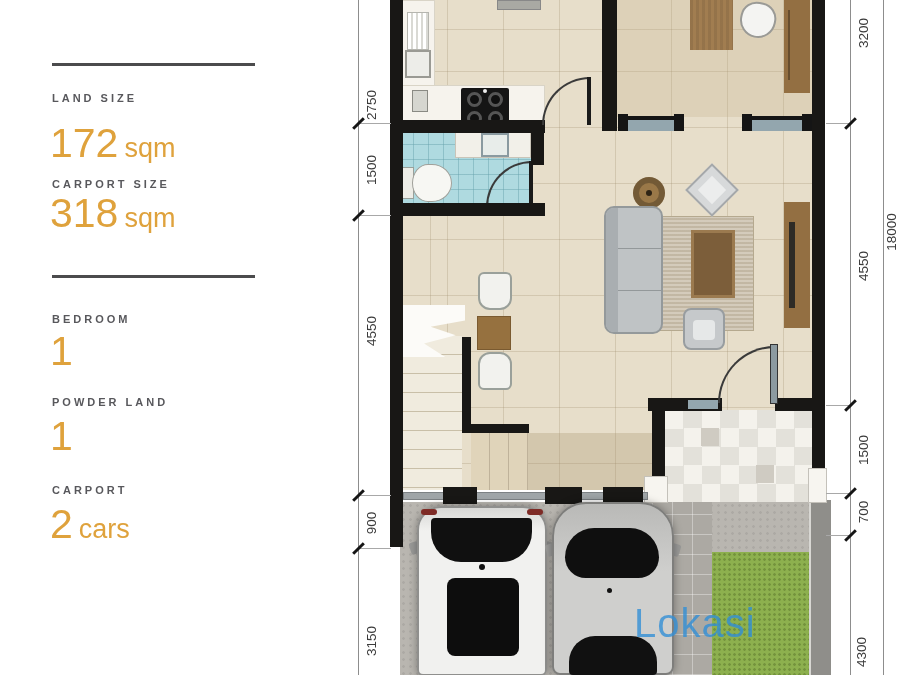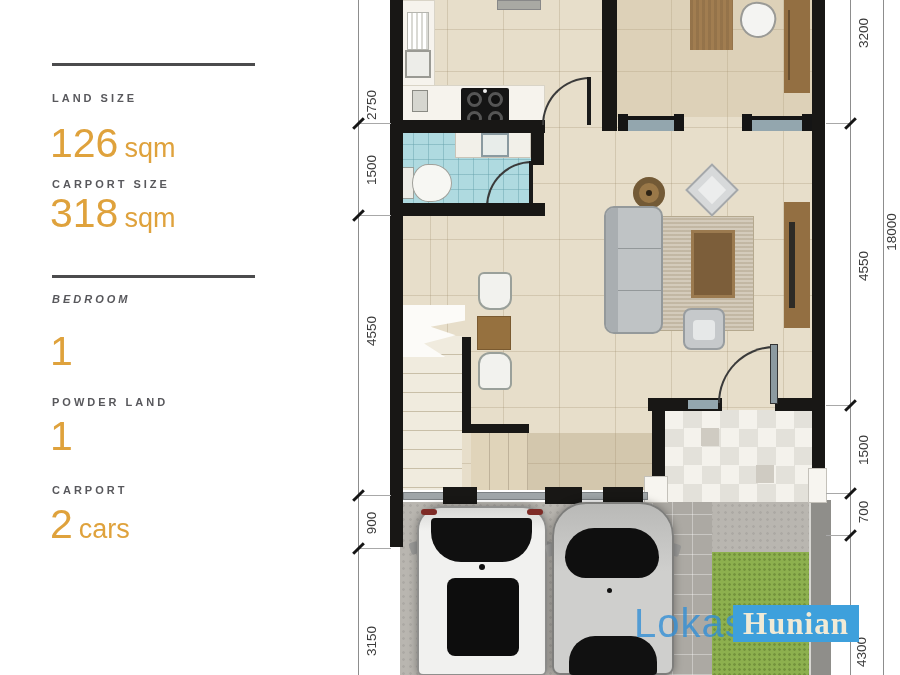--- a/index.html
+++ b/index.html
@@ -62,31 +62,31 @@
 </head>
 <body>
 
 <div id="stage">
 
   <div>
     <div class="divider" style="top:63px;"></div>
 
     <div class="spec-label" style="top:92px;">LAND SIZE</div>
     <div class="spec-value" style="top:122px;">
-      <span class="big">126</span><span class="unit">sqm</span>
+      <span class="big">172</span><span class="unit">sqm</span>
     </div>
 
     <div class="spec-label" style="top:178px;">CARPORT SIZE</div>
     <div class="spec-value" style="top:192px;">
       <span class="big">318</span><span class="unit">sqm</span>
     </div>
 
     <div class="divider" style="top:275px;"></div>
 
-    <div class="spec-label" style="top:293px;font-style:italic;">BEDROOM</div>
+    <div class="spec-label" style="top:313px;">BEDROOM</div>
     <div class="spec-value" style="top:330px;">
       <span class="big">1</span>
     </div>
 
     <div class="spec-label" style="top:396px;">POWDER LAND</div>
     <div class="spec-value" style="top:415px;">
       <span class="big">1</span>
     </div>
 
     <div class="spec-label" style="top:484px;">CARPORT</div>
@@ -244,15 +244,14 @@
   <div class="vlabel" style="left:336px;top:633px;">3150</div>
 
   <div class="vlabel" style="left:828px;top:25px;">3200</div>
   <div class="vlabel" style="left:828px;top:258px;">4550</div>
   <div class="vlabel" style="left:828px;top:442px;">1500</div>
   <div class="vlabel" style="left:828px;top:504px;">700</div>
   <div class="vlabel" style="left:826px;top:644px;">4300</div>
   <div class="vlabel" style="left:856px;top:224px;">18000</div>
 
   <div class="wm1">Lokasi</div>
-  <div class="wm2">Hunian</div>
 
 </div>
 
 </body></html>

